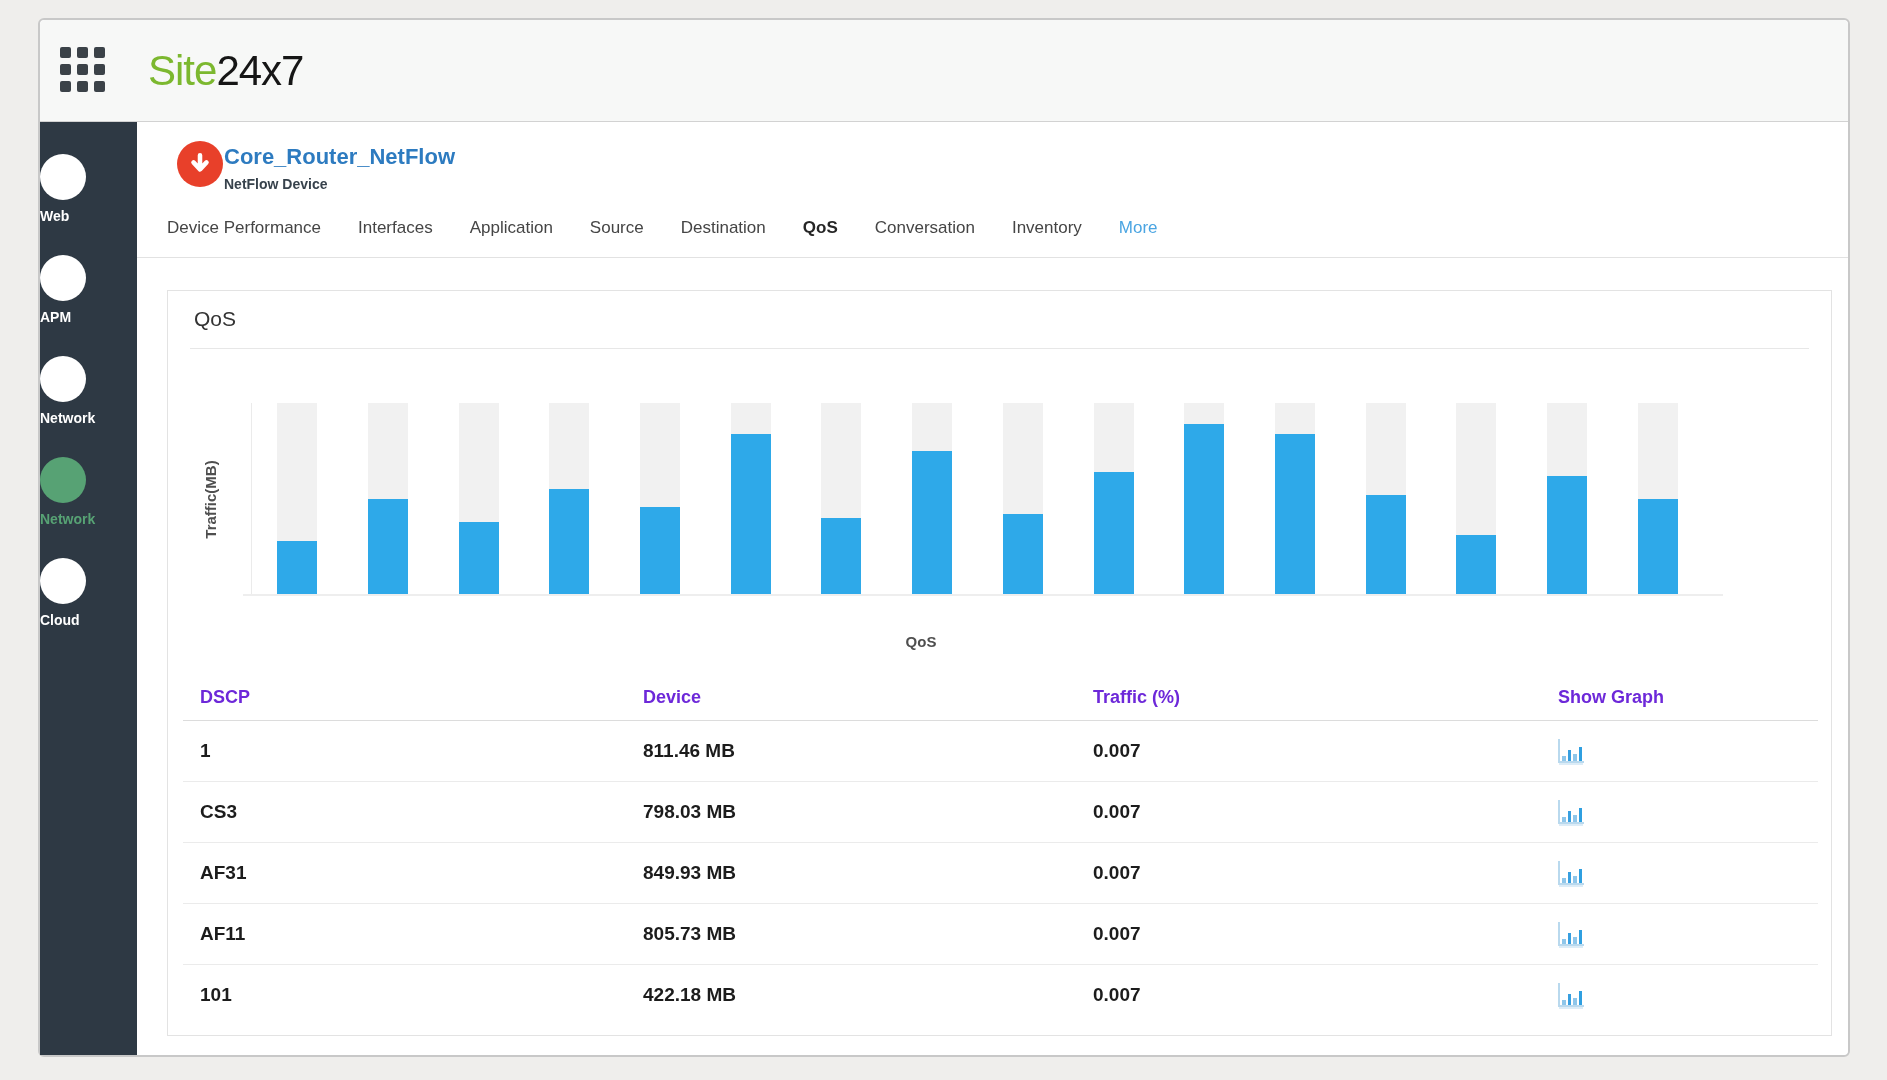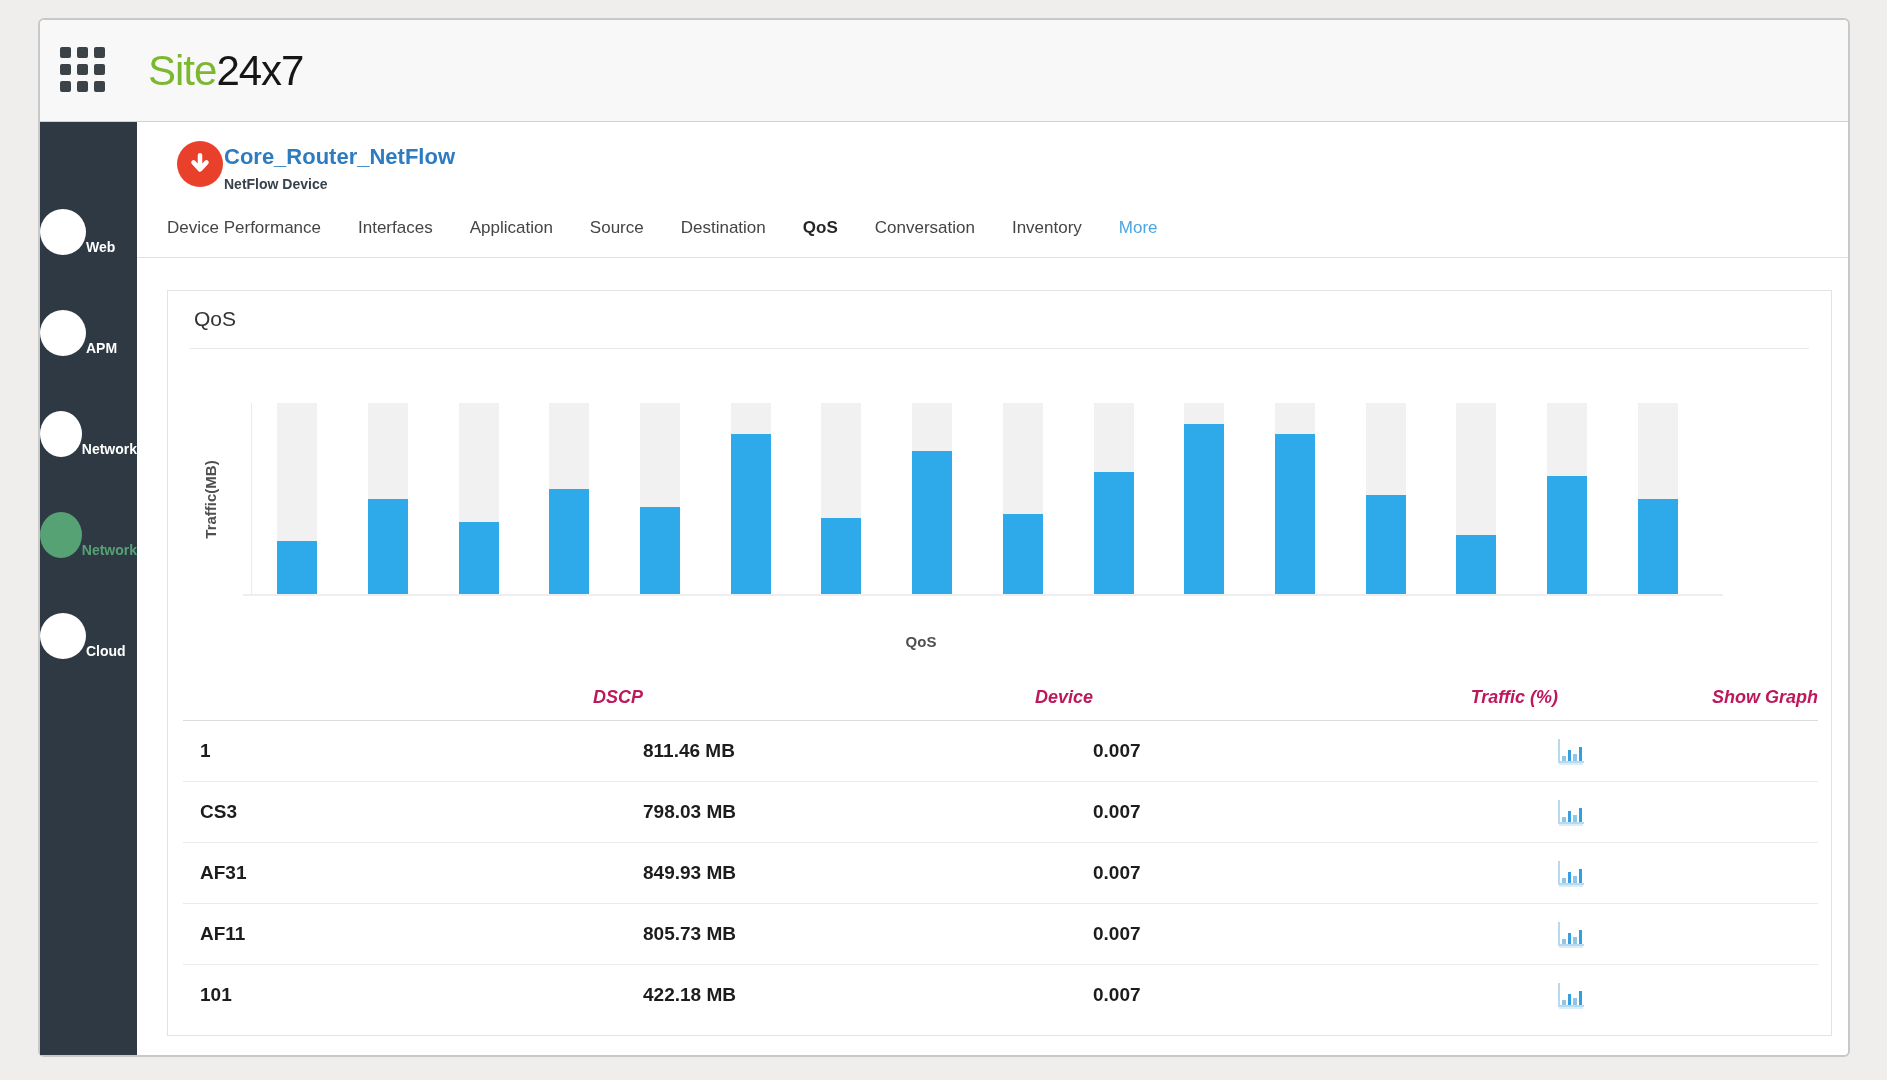--- a/index.html
+++ b/index.html
@@ -17,21 +17,21 @@
                gap:6px; cursor:pointer; }
   .grid-icon i { background:#3b4248; border-radius:2px; display:block; }
   .logo { position:absolute; left:108px; top:50%; transform:translateY(-50%);
           font-size:42px; font-weight:normal; letter-spacing:-1px; cursor:pointer; }
   .logo .lg { color:#7cb82f; }
   .logo .lk { color:#161616; }
 
   
   .sidebar { position:absolute; left:0; top:102px; width:97px; bottom:0; background:#2e3944;
              display:flex; flex-direction:column; align-items:center; padding-top:32px; }
-  .snav { width:100%; height:101px; display:flex; flex-direction:row; align-items:flex-end;
+  .snav { width:100%; height:101px; display:flex; flex-direction:column; align-items:flex-start;
           cursor:pointer; }
   .snav .dot { width:46px; height:46px; border-radius:50%; background:#ffffff; }
   .snav .slabel { margin-top:8px; font-size:14px; font-weight:bold; color:#ffffff; }
   .snav.on .dot { background:#57a274; }
   .snav.on .slabel { color:#57a274; }
 
   
   .main { position:absolute; left:97px; top:102px; right:0; bottom:0; background:#ffffff;
           border-radius:0 0 5px 0;padding-left:26px; }
   .dev-status { position:absolute; left:40px; top:19px; width:46px; height:46px; border-radius:50%;
@@ -66,22 +66,22 @@
            background:#f1f1f1; }
   .fill { position:absolute; left:0; right:0; bottom:0; background:#2ea9e9; }
   .smudges { position:absolute; left:83px; top:312px; width:1452px; height:18px; display:flex; }
   .smudge { margin:auto; height:11px; background:#c9c9c9; border-radius:3px;
             filter:blur(4px); opacity:0.55; }
   .xlab { position:absolute; left:83px; top:342px; width:1340px; text-align:center;
           font-size:15px; font-weight:bold; color:#4f4f4f; }
 
   
   .qtable { position:absolute; left:15px; top:385px; width:1635px; border-collapse:collapse; }
-  .qtable th { height:44px; text-align:right; font-size:18px; font-weight:bold; color:#be185d;
-               border-bottom:1px solid #dcdcdc;font-style:italic; }
+  .qtable th { height:44px; text-align:left; font-size:18px; font-weight:bold; color:#6d28d9;
+               border-bottom:1px solid #dcdcdc; }
   .qtable td { height:61px; font-size:19px; font-weight:bold; color:#1c1c1c;
                border-bottom:1px solid #ebebeb; }
   .qtable tr:last-child td { border-bottom:none; }
   .qtable th:first-child, .qtable td:first-child { padding-left:17px; }
   .col0 { width:460px; } .col1 { width:450px; } .col2 { width:465px; } .col3 { width:auto; }
 
   .mini-chart { width:26px; height:24px; border-left:2px solid #b9d9ee; border-bottom:2px solid #b9d9ee;
                 display:flex; align-items:flex-end; gap:2px; padding:0 2px; cursor:pointer;
                 box-shadow:0 3px 0 -1px #dcecf7; }
   .mini-chart i { display:block; width:4px; }

